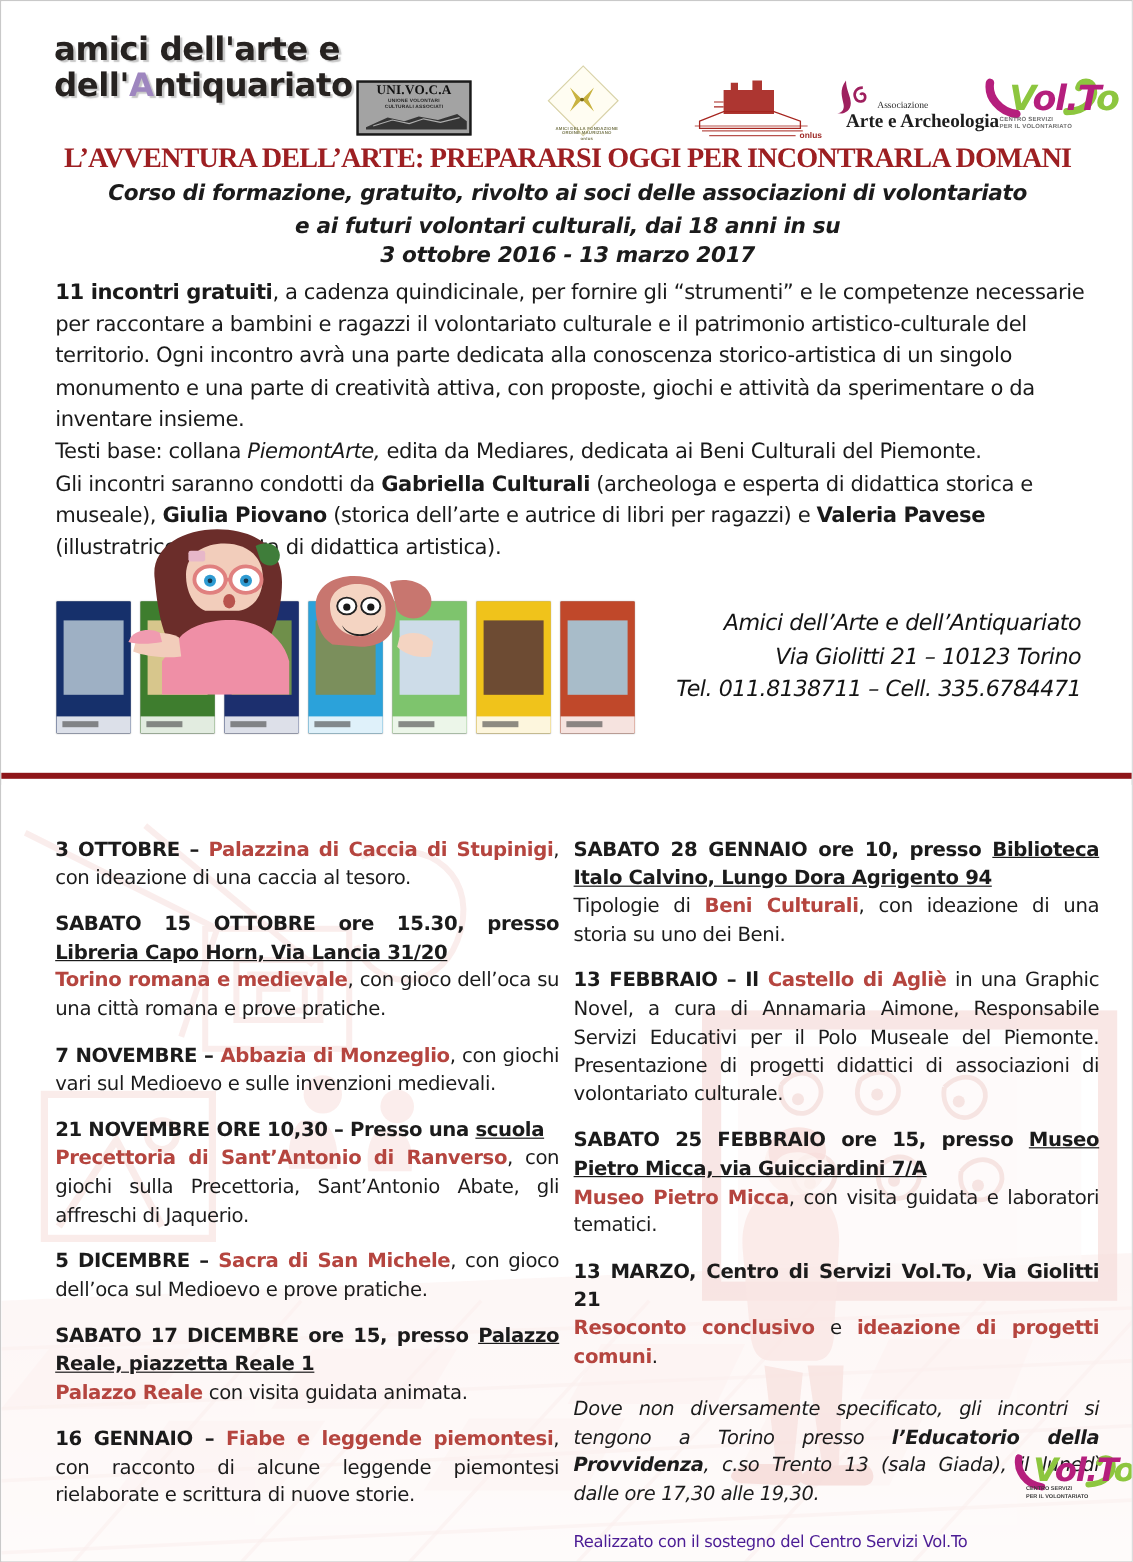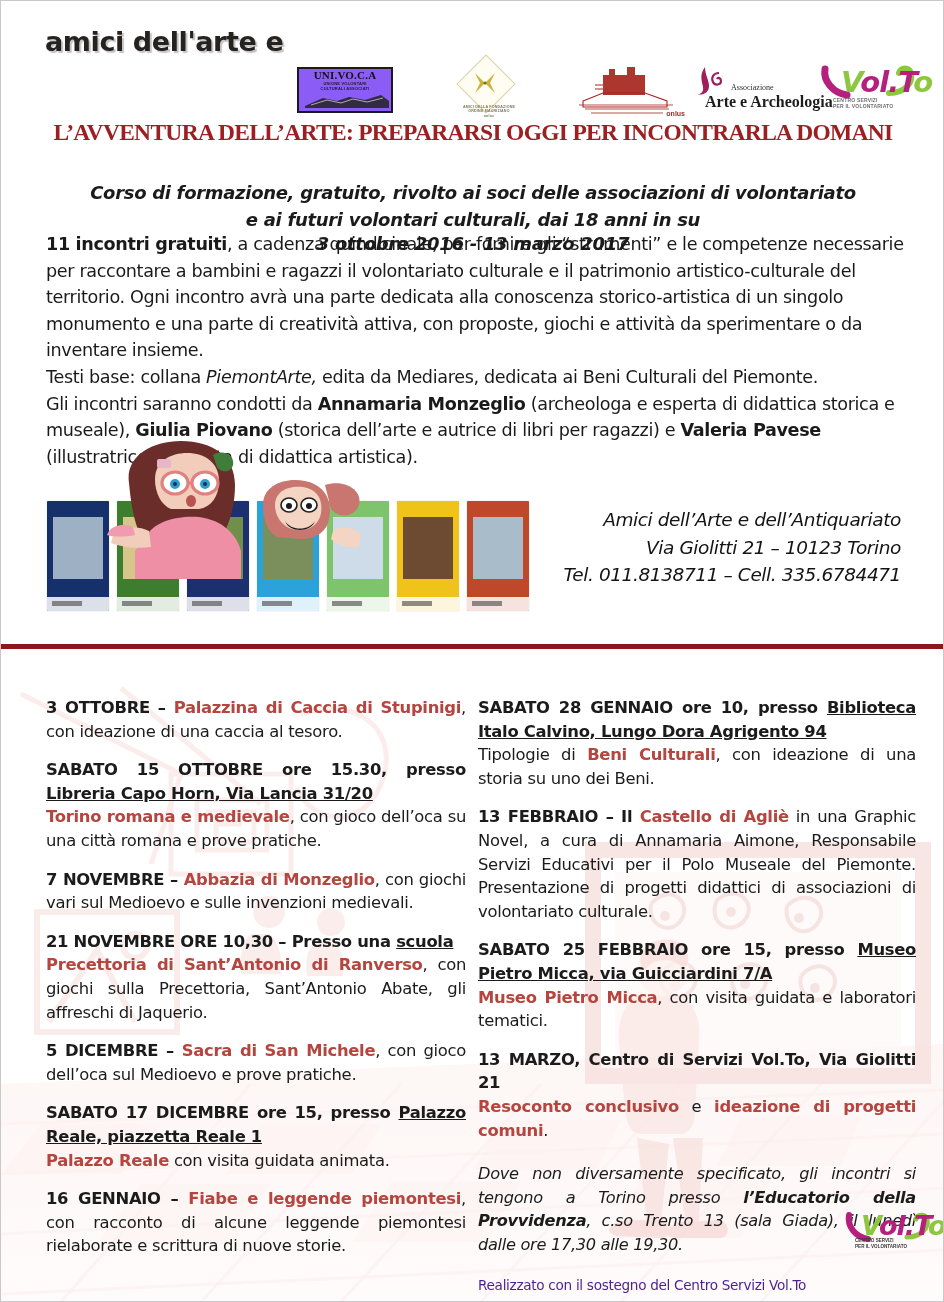--- a/index.html
+++ b/index.html
@@ -36,21 +36,21 @@
   .logo-aa .l1,.logo-aa .l2{
     font-family:"DejaVu Sans", sans-serif;
     font-weight:700;font-size:27px;letter-spacing:-0.4px;
     color:#262220;line-height:30px;white-space:nowrap;
     text-shadow:2px 2px 1px rgba(150,150,150,.55);
   }
   .logo-aa .l2 .flower{color:#9e86bf;}
 
   .logo-univoca{
     left:296px;top:42px;width:96px;height:46px;
-    border:2px solid #1a1a1a;background:#8b5cf6;box-sizing:border-box;
+    border:2px solid #1a1a1a;background:#a3a3a3;box-sizing:border-box;
     overflow:hidden;
   }
   .logo-univoca .t1{
     font-family:"Liberation Serif", serif;font-weight:700;
     font-size:11px;text-align:center;color:#111;line-height:11px;margin-top:1px;
     letter-spacing:.2px;
   }
   .logo-univoca .t2{
     font-size:4px;text-align:center;color:#222;line-height:5px;margin-top:0px;
     font-family:"Liberation Sans",sans-serif;font-weight:700;letter-spacing:.2px;
@@ -103,21 +103,20 @@
     position:absolute;left:0;top:118px;width:944px;text-align:center;
     font-family:Liberation Serif, serif;
     font-weight:700;font-size:23.5px;letter-spacing:-0.7px;
     color:#9d1f22;white-space:nowrap;
   }
   .subtitle{
     position:absolute;left:0;width:944px;text-align:center;
     font-family:"DejaVu Sans", sans-serif;
     font-style:italic;font-weight:700;font-size:18px;color:#1b1b1b;
     letter-spacing:-0.3px;
-    margin-top:31px;
   }
   .sub1{top:150px;}
   .sub2{top:177px;text-align:center;}
   .sub3{top:201px;}
 
   
   .body-copy{
     position:absolute;left:45px;top:230px;width:862px;
     font-family:"DejaVu Sans", sans-serif;
     font-size:17.6px;line-height:26.6px;color:#1a1a1a;
@@ -220,20 +219,21 @@
 <body>
 
 <div class="page">
 
   <div class="top-half">
 
     <div class="logo-strip">
 
       <div class="logo logo-aa">
         <div class="l1">amici dell'arte e</div>
+        <div class="l2"><span>dell'</span><span class="flower">A</span><span>ntiquariato</span></div>
       </div>
 
       <div class="logo logo-univoca">
         <div class="t1">UNI.VO.C.A</div>
         <div class="t2">UNIONE   VOLONTARI</div>
         <div class="t2">CULTURALI ASSOCIATI</div>
         <svg class="hands" viewBox="0 0 88 17">
           <path d="M2 14 L20 6 L34 9 L46 5 L62 8 L78 3 L86 9 L86 16 L2 16 Z" fill="#222" opacity=".85"></path>
           <path d="M8 13 L24 8 L38 11 L50 7 L64 10 L80 6" stroke="#fff" stroke-width="1" fill="none" opacity=".6"></path>
         </svg>
@@ -284,21 +284,21 @@
     </div>
 
     <div class="main-title">L’AVVENTURA DELL’ARTE: PREPARARSI OGGI PER INCONTRARLA DOMANI</div>
     <div class="subtitle sub1">Corso di formazione, gratuito, rivolto ai soci delle associazioni di volontariato</div>
     <div class="subtitle sub2">e ai futuri volontari culturali, dai 18 anni in su</div>
     <div class="subtitle sub3">3 ottobre 2016 - 13 marzo 2017</div>
 
     <div class="body-copy">
       <div><b>11 incontri gratuiti</b><span>, a cadenza quindicinale, per fornire gli “strumenti” e le competenze necessarie per raccontare a bambini e ragazzi il volontariato culturale e il patrimonio artistico-culturale del territorio. Ogni incontro avrà una parte dedicata alla conoscenza storico-artistica di un singolo monumento e una parte di creatività attiva, con proposte, giochi e attività da sperimentare o da inventare insieme.</span></div>
       <div><span>Testi base: collana </span><i>PiemontArte,</i><span> edita da Mediares, dedicata ai Beni Culturali del Piemonte.</span></div>
-      <div><span>Gli incontri saranno condotti da </span><b>Annamaria Monzeglio</b><span> (archeologa e esperta di didattica storica e museale), </span><b>Giulia Piovano</b><span> (storica dell’arte e autrice di libri per ragazzi) e </span><b>Valeria Pavese</b><span> (illustratrice e esperta di didattica artistica).</span></div>
+      <div><span>Gli incontri saranno condotti da </span><b>Gabriella Culturali</b><span> (archeologa e esperta di didattica storica e museale), </span><b>Giulia Piovano</b><span> (storica dell’arte e autrice di libri per ragazzi) e </span><b>Valeria Pavese</b><span> (illustratrice e esperta di didattica artistica).</span></div>
     </div>
 
     <div class="illus">
       <div class="books">
         <div class="book b1">
             <div class="ttl"></div>
             <div class="ph" style="background:#9eb0c4"></div>
             <div class="ftr">
               <div class="bar"></div>
             </div>

